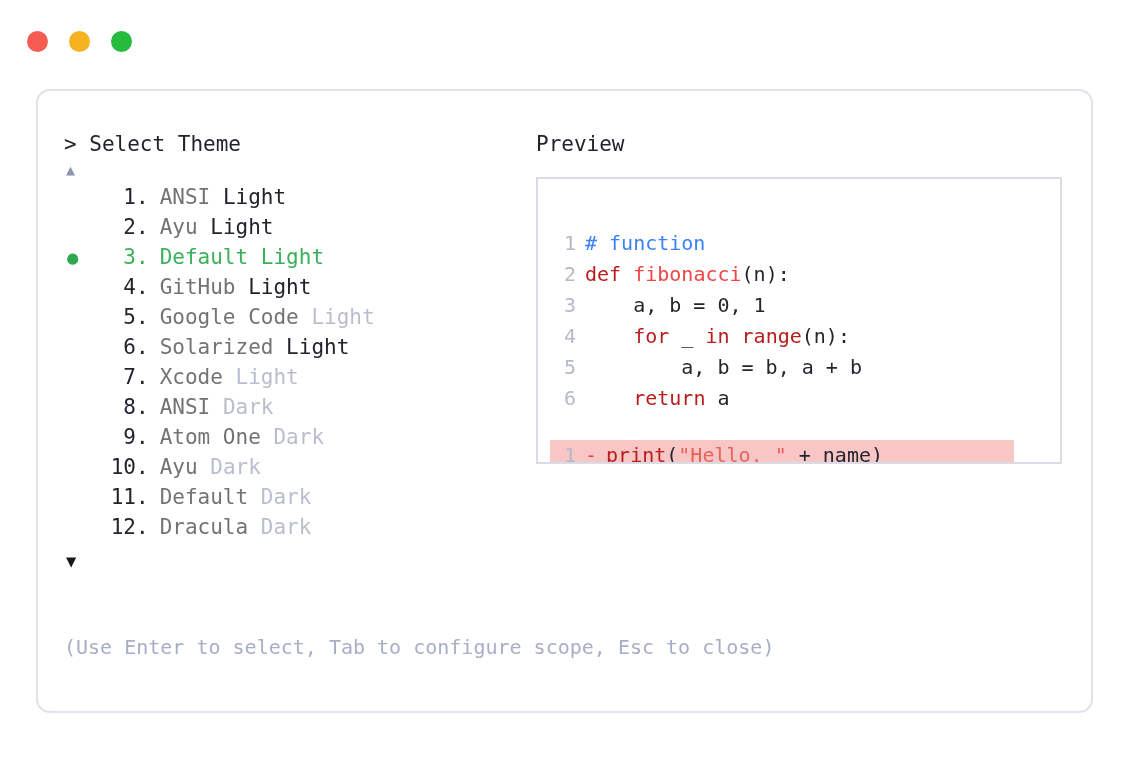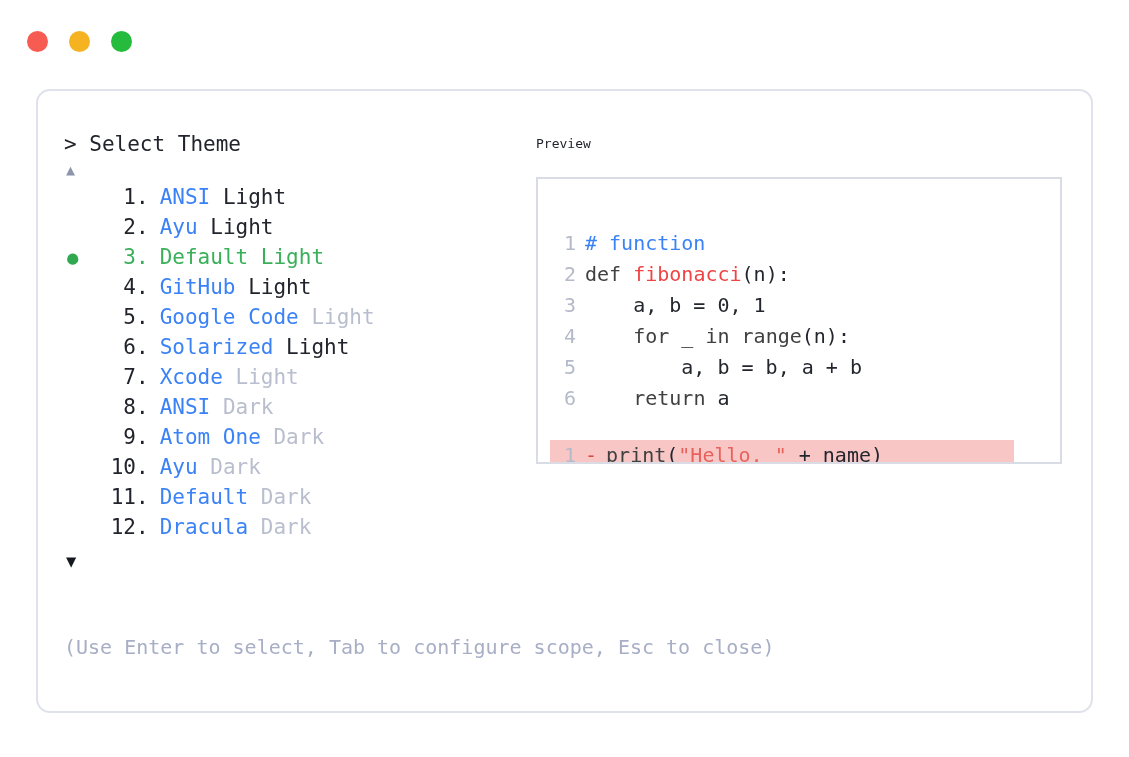--- a/index.html
+++ b/index.html
@@ -95,21 +95,21 @@
     flex: 0 0 46px;
     text-align: right;
     color: #21242c;
   }
   .row-dot {
     flex: 0 0 auto;
     color: #21242c;
     padding-right: 11px;
   }
   .row-name {
-    color: #3b82f6;
+    color: #737373;
   }
   .row-variant {
     color: #21242c;
   }
   .theme-row.muted-variant .row-variant {
     color: #b9bece;
   }
   .theme-row.selected .row-num,
   .theme-row.selected .row-dot,
   .theme-row.selected .row-name,
@@ -137,21 +137,21 @@
   }
 
   
   #right-pane {
     position: absolute;
     left: 498px;
     top: 38px;
     width: 532px;
   }
   #preview-label {
-    font-size: 13px;
+    font-size: 21px;
     line-height: 30px;
     color: #21242c;
     white-space: pre;
   }
   #preview-box {
     margin-top: 18px;
     width: 526px;
     height: 287px;
     box-sizing: border-box;
     border: 2px solid #d9dce5;
@@ -175,21 +175,21 @@
   }
   .ln {
     flex: 0 0 26px;
     width: 26px;
     text-align: right;
     color: #b5bac9;
     padding-right: 9px;
     box-sizing: content-box;
   }
   .tok-comment { color: #3b82f6; }
-  .tok-kw      { color: #404040; }
+  .tok-kw      { color: #b91c1c; }
   .tok-fn      { color: #ef4444; }
   .tok-str     { color: #e8625c; }
   .tok-plain   { color: #24262e; }
   .tok-num     { color: #24262e; }
 
   .diff-gap { height: 26px; }
   .code-line.diff-del { background: #f9c6c6; }
   .code-line.diff-del .ln,
   .code-line.diff-add .ln { color: #b5bac9; }
   .sign-del { color: #d94a45; padding-right: 9px; }

